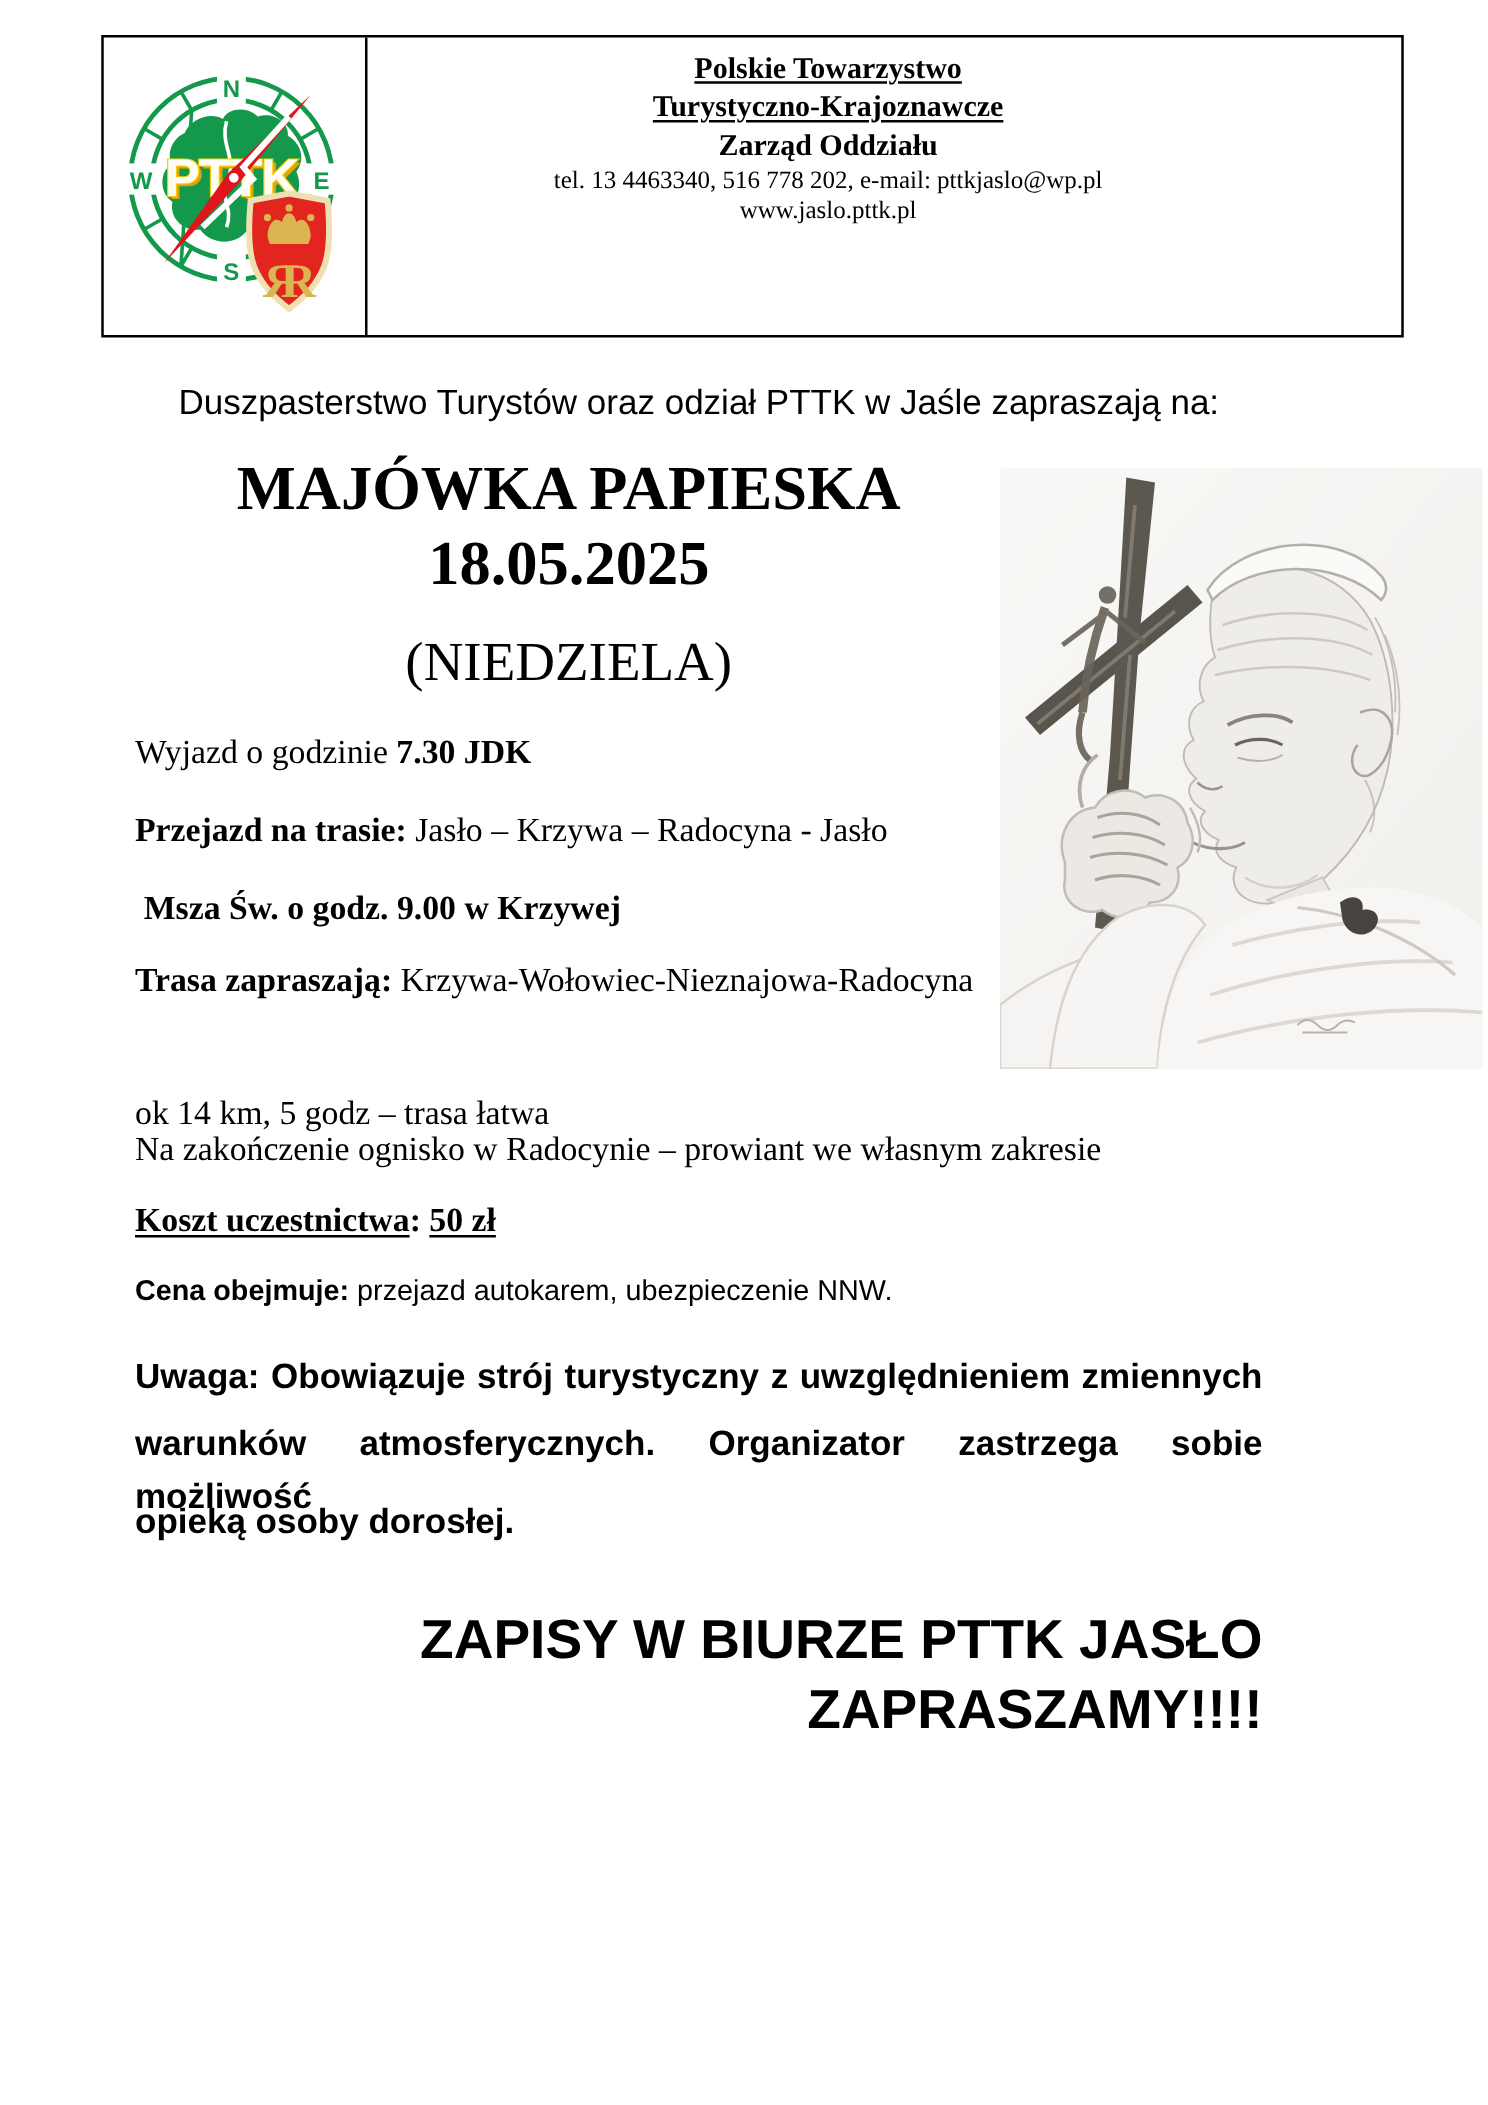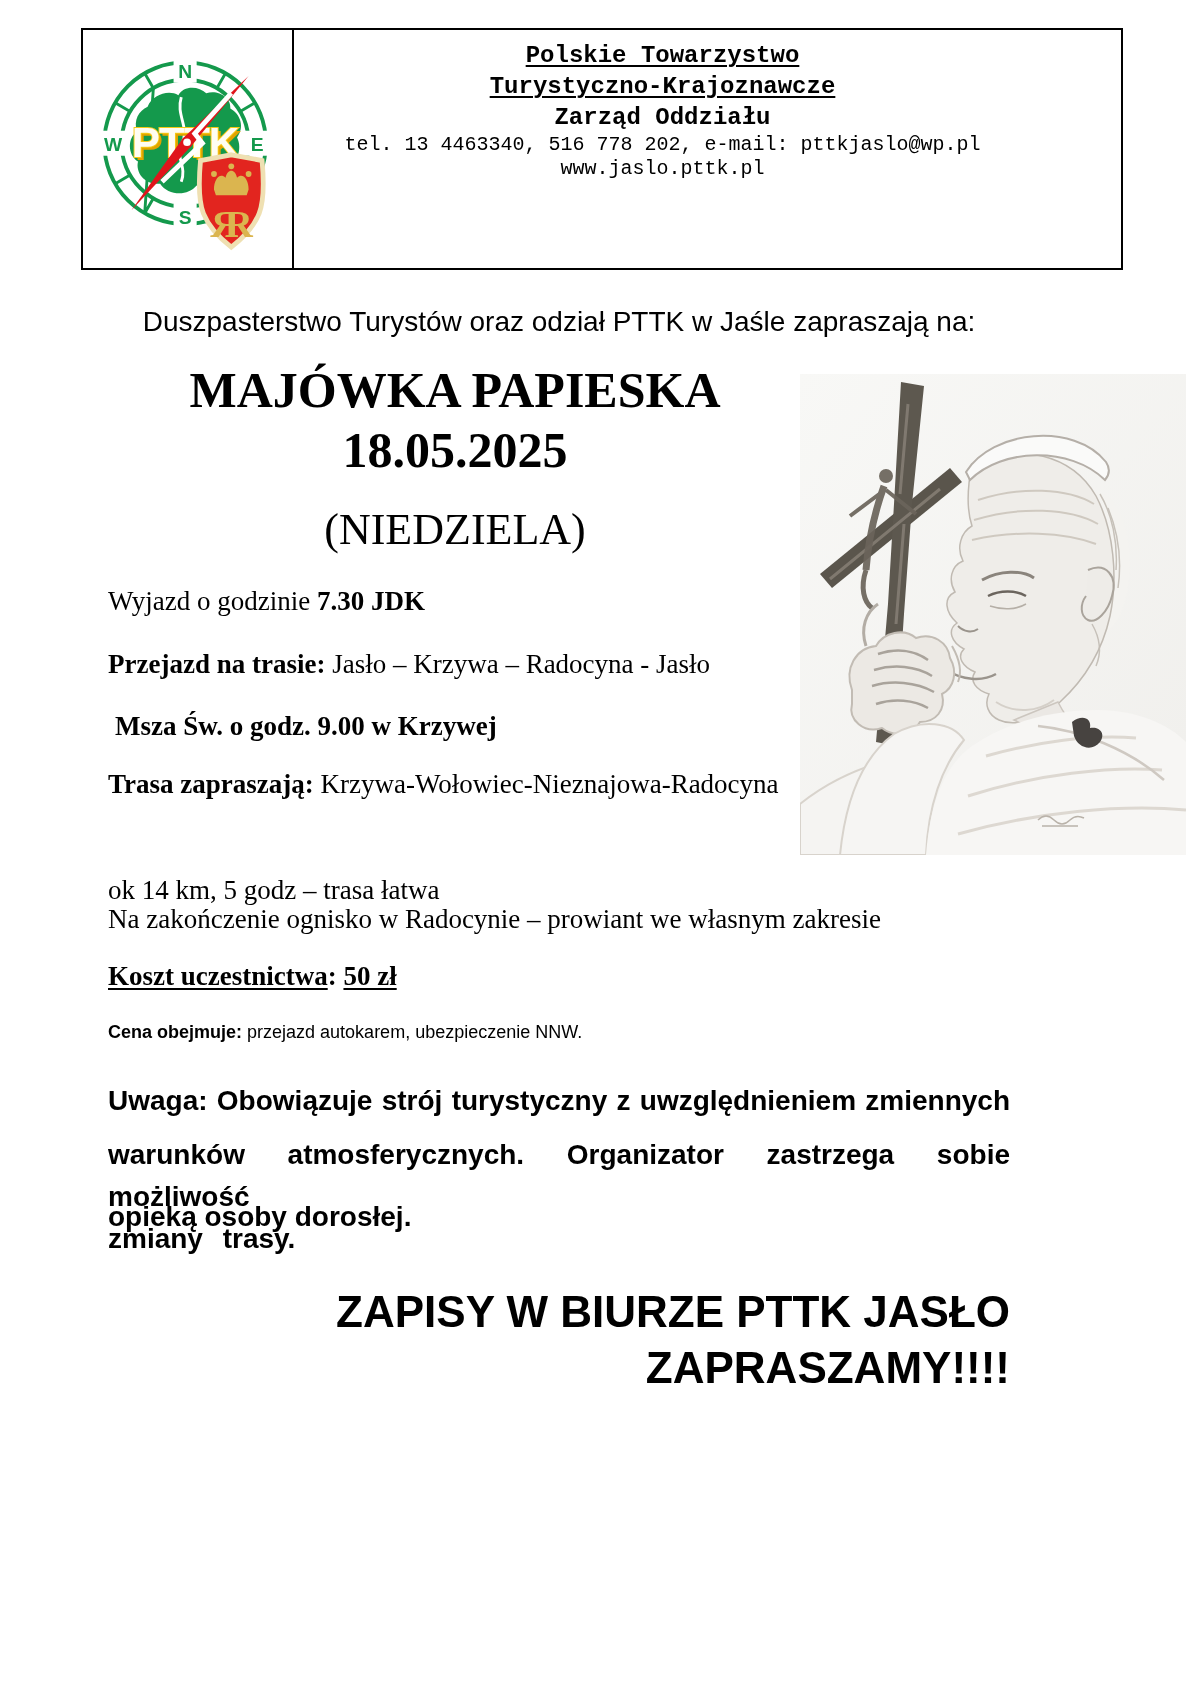--- a/index.html
+++ b/index.html
@@ -3,21 +3,21 @@
 <meta charset="utf-8">
 <style>
   html,body{margin:0;padding:0;background:#ffffff;}
   .page{position:relative;width:1190px;height:1684px;background:#fff;overflow:hidden;
         font-family:"Liberation Serif",serif;color:#000;}
   
   .header-box{position:absolute;left:81px;top:28px;width:1042px;height:242px;
               border:2px solid #000;box-sizing:border-box;display:flex;}
   .logo-cell{width:211px;border-right:2px solid #000;box-sizing:border-box;
              display:flex;align-items:center;justify-content:center;}
-  .org-cell{flex:1;text-align:center;padding:10px 96px 0 6px;font-family:Liberation Mono, monospace;}
+  .org-cell{flex:1;text-align:center;padding:10px 96px 0 6px;}
   .org-bold{font-size:24px;font-weight:700;line-height:31px;}
   .org-small{font-size:20px;line-height:23.5px;}
   .u{text-decoration:underline;text-decoration-thickness:2px;text-underline-offset:3px;}
   
   .intro{position:absolute;left:108px;top:303px;width:902px;text-align:center;
          font-family:"Liberation Sans",sans-serif;font-size:28px;line-height:38px;}
   .title{position:absolute;left:108px;top:360px;width:694px;text-align:center;
          font-weight:700;font-size:50px;line-height:60px;}
   .subtitle{position:absolute;left:108px;top:508px;width:694px;text-align:center;
             font-size:44px;line-height:44px;}
@@ -113,29 +113,28 @@
   <div class="dl" style="top:768px;">
     <span class="b">Trasa zapraszają:</span>
     <span>Krzywa-Wołowiec-Nieznajowa-Radocyna</span>
   </div>
   <div class="dl" style="top:874px;">ok 14 km, 5 godz – trasa łatwa</div>
   <div class="dl" style="top:903px;">Na zakończenie ognisko w Radocynie – prowiant we własnym zakresie</div>
   <div class="dl b" style="top:960px;">
     <span class="u">Koszt uczestnictwa</span><span>:</span>
     <span class="u">50 zł</span>
   </div>
-  <div class="dl sans" style="top:1016px;font-size:18px;">
+  <div class="dl sans" style="top:1016px;font-size:23px;">
     <span class="b">Cena obejmuje:</span>
     <span>przejazd autokarem, ubezpieczenie NNW.</span>
   </div>
 
   <div class="note" style="top:1068px;">
     <div class="jline">Uwaga: Obowiązuje strój turystyczny z uwzględnieniem zmiennych</div>
     <div class="jline">warunków atmosferycznych. Organizator zastrzega sobie możliwość</div>
-    <div class="jlast">zmiany trasy.</div>
   </div>
   <div class="note" style="top:1196px;">
     <div>opieką osoby dorosłej.</div>
   </div>
 
   <div class="footer">
     <div>ZAPISY W BIURZE PTTK JASŁO</div>
     <div>ZAPRASZAMY!!!!</div>
   </div>
 

